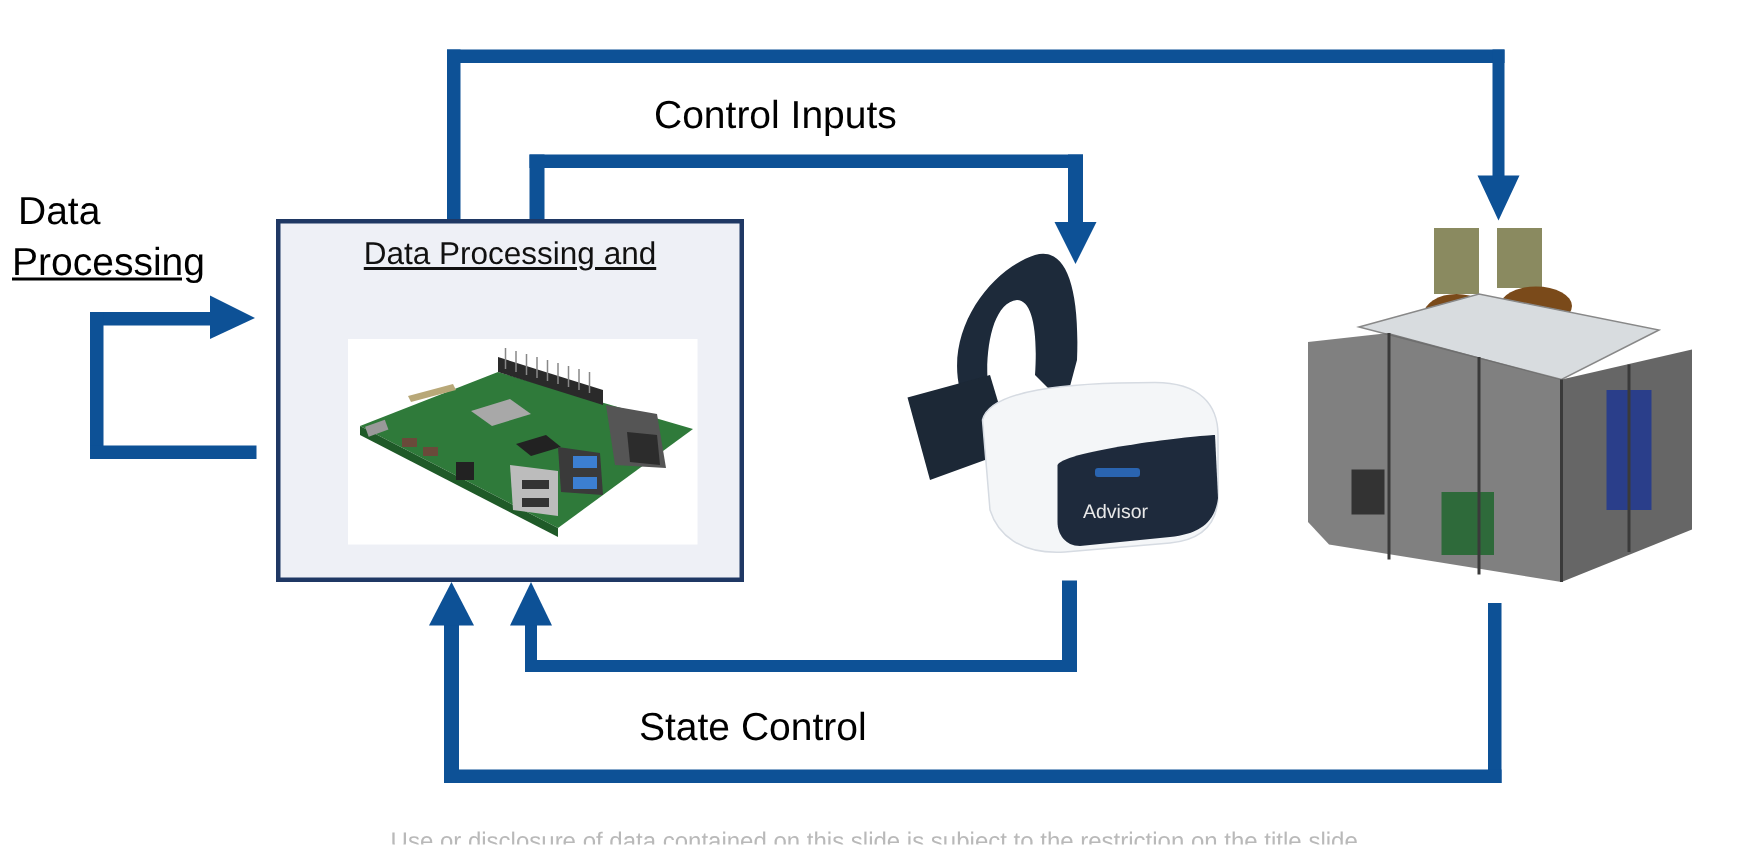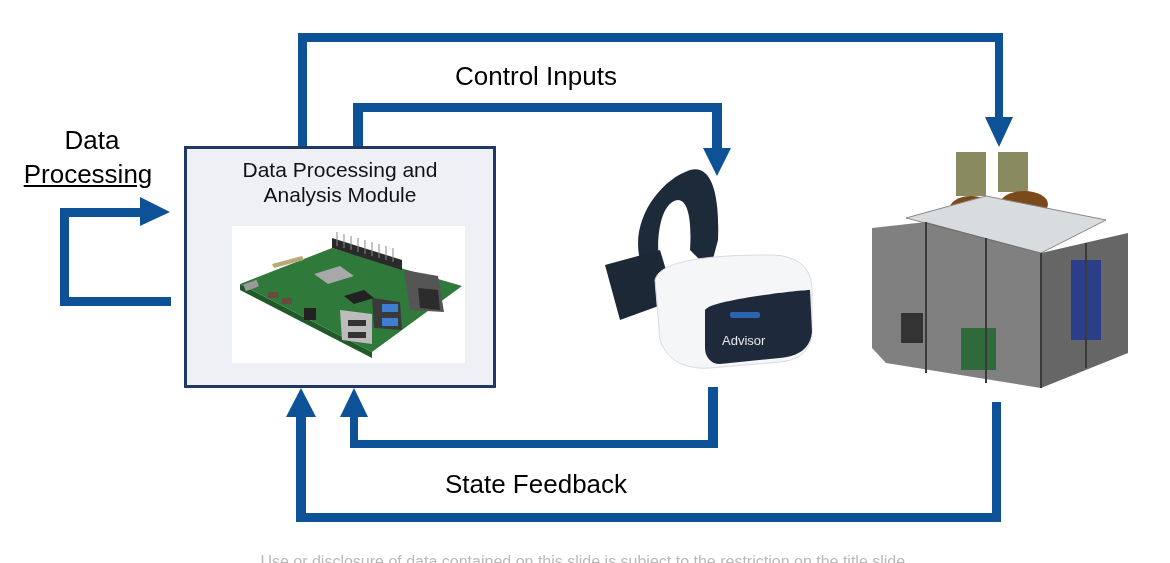--- a/index.html
+++ b/index.html
@@ -1,21 +1,21 @@
 <!DOCTYPE html>
 <html><head>
 <meta charset="utf-8">
 <style>
   html, body { margin:0; padding:0; background:#ffffff; }
   body { width:1170px; height:563px; position:relative; overflow:hidden; font-family:"Liberation Sans", sans-serif; }
   .abs { position:absolute; }
   svg.arrows { position:absolute; left:0; top:0; }
-  .label { position:absolute; color:#000; font-size:26px; line-height:1.1; text-align:center; }
+  .label { position:absolute; color:#000; font-size:26px; line-height:1.1; }
   .module-box { position:absolute; left:184px; top:146px; width:306px; height:236px; border:3px solid #1f3864; background:#eef0f6; }
-  .module-title { position:absolute; left:0; right:0; top:8px; text-align:center; font-size:21px; line-height:1.2; color:#111; }
+  .module-title { position:absolute; left:0; right:0; top:8px; text-align:center; font-size:21px; line-height:1.2; color:#111;text-decoration:underline; }
   .pi-frame { position:absolute; left:45px; top:77px; width:233px; height:137px; background:#ffffff; overflow:hidden; }
   .footer { position:absolute; left:0; width:1170px; top:553px; text-align:center; color:#b9b9b9; font-size:16px; }
 </style>
 </head>
 <body>
 
 <svg class="arrows" width="1170" height="563">
 
   <g fill="#0d5196">
     <rect x="298" y="33" width="9" height="113"></rect>
@@ -52,26 +52,25 @@
     <rect x="60" y="297" width="111" height="9"></rect>
   </g>
 </svg>
 
 <div class="label" style="left:12px; top:126px; width:160px;">
   <div>Data</div>
 </div>
 <div class="label" style="left:8px; top:160px; width:160px;text-decoration:underline;">Processing</div>
 
 <div class="label" style="left:436px; top:62px; width:200px;">Control Inputs</div>
-<div class="label" style="left:426px; top:470px; width:220px;">State Feedback</div>
+<div class="label" style="left:426px; top:470px; width:220px;">State Control</div>
 
 <div class="module-box">
   <div class="module-title">
     <div>Data Processing and</div>
-    <div>Analysis Module</div>
   </div>
   <div class="pi-frame">
     <svg width="233" height="137" viewBox="0 0 233 137">
 
       <polygon points="8,58 100,22 230,60 140,126" fill="#2f7a3a"></polygon>
       <polygon points="8,58 140,126 140,132 8,64" fill="#1f5a28"></polygon>
 
       <g fill="#2a2a2a">
         <polygon points="100,12 170,34 170,44 100,22"></polygon>
       </g>

